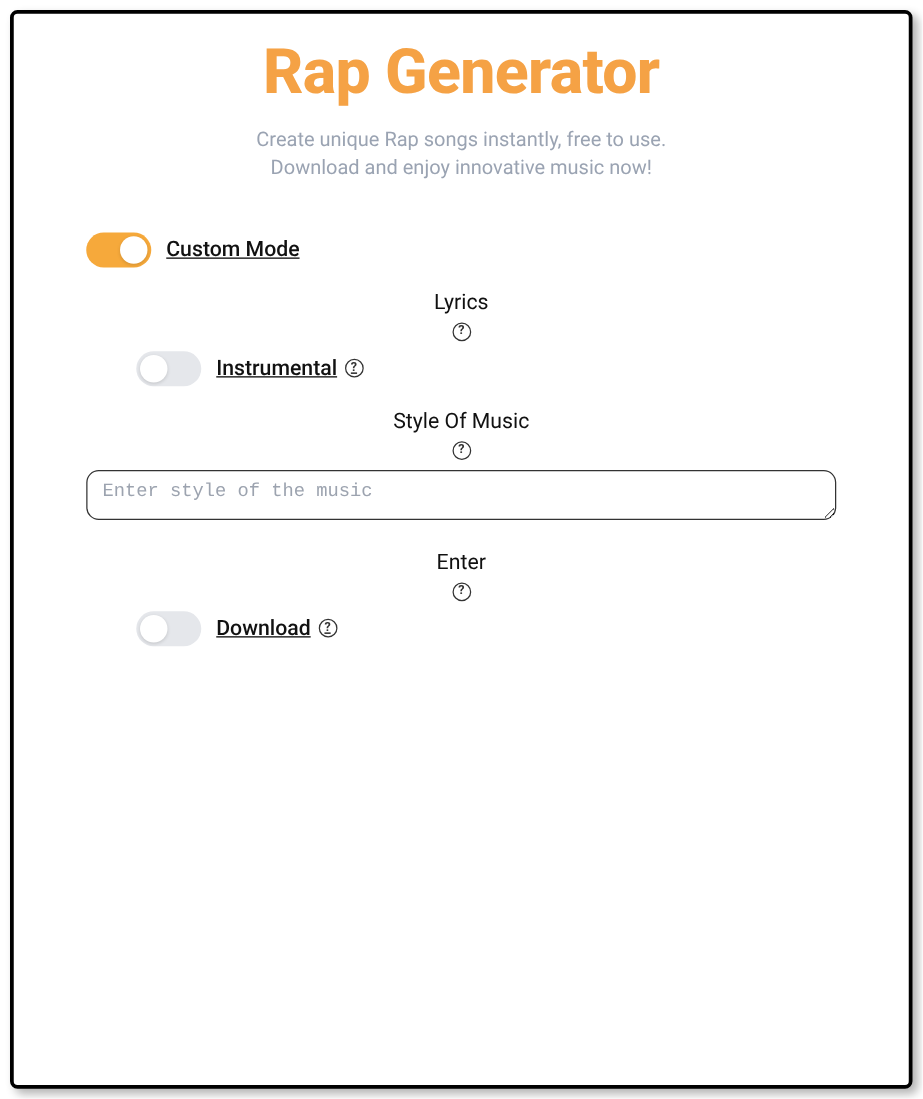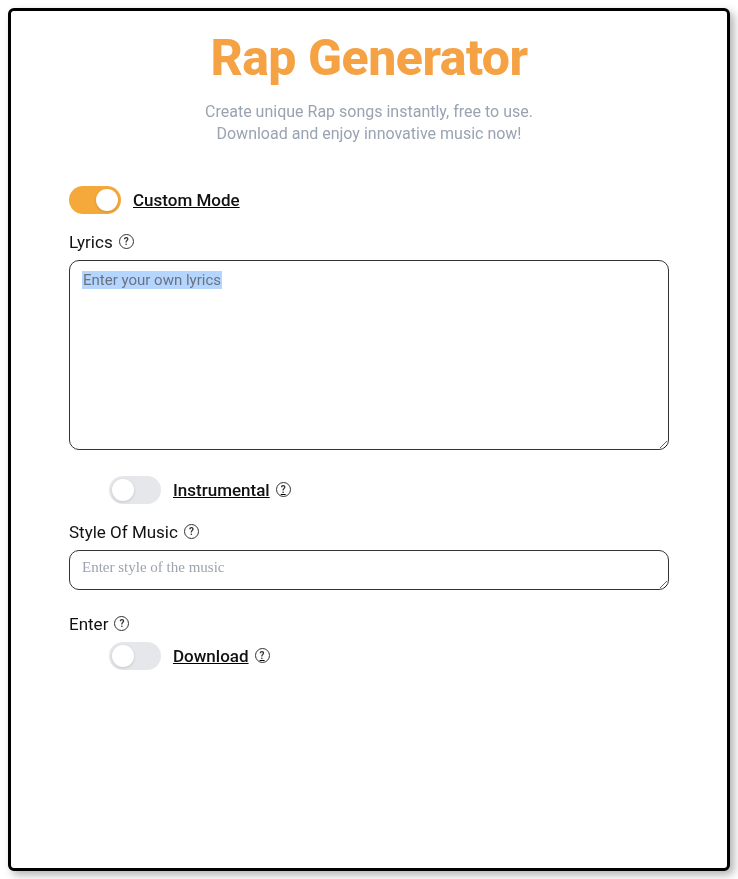--- a/index.html
+++ b/index.html
@@ -92,20 +92,21 @@
       align-items: center;
       gap: 6px;
     }
     .field-label {
       font-size: 17px;
       color: #111;
       margin-bottom: 8px;
       display: flex;
       align-items: center;
       gap: 6px;
+      flex-direction: column;
     }
     .help-icon {
       display: inline-flex;
       align-items: center;
       justify-content: center;
       width: 15px;
       height: 15px;
       border: 1.5px solid #333;
       border-radius: 50%;
       font-size: 10px;
@@ -142,21 +143,21 @@
       pointer-events: none;
       padding: 0 1px;
     }
     .textarea-small {
       width: 100%;
       height: 40px;
       border: 1.5px solid #333;
       border-radius: 10px;
       padding: 8px 12px;
       font-size: 15px;
-      font-family: Liberation Serif, serif;
+      font-family: Liberation Mono, monospace;
       resize: both;
       outline: none;
       margin-bottom: 20px;
     }
     .textarea-small::placeholder {
       color: #9ca3af;
     }
     .section-gap {
       margin-top: 8px;
     }
@@ -177,24 +178,20 @@
     <div class="row-toggle">
       <div class="toggle on">
         <div class="toggle-knob"></div>
       </div>
       <span class="toggle-label">Custom Mode</span>
     </div>
 
     <div class="field-label">
       <span>Lyrics</span>
       <span class="help-icon">?</span>
-    </div>
-    <div class="lyrics-wrap">
-      <textarea class="textarea-lyrics" placeholder="Enter your own lyrics" style=""></textarea>
-      <span class="lyrics-placeholder-sel">Enter your own lyrics</span>
     </div>
 
     <div class="row-toggle indent">
       <div class="toggle off">
         <div class="toggle-knob"></div>
       </div>
       <span class="toggle-label">
         <span>Instrumental</span>
         <span class="help-icon">?</span>
       </span>

